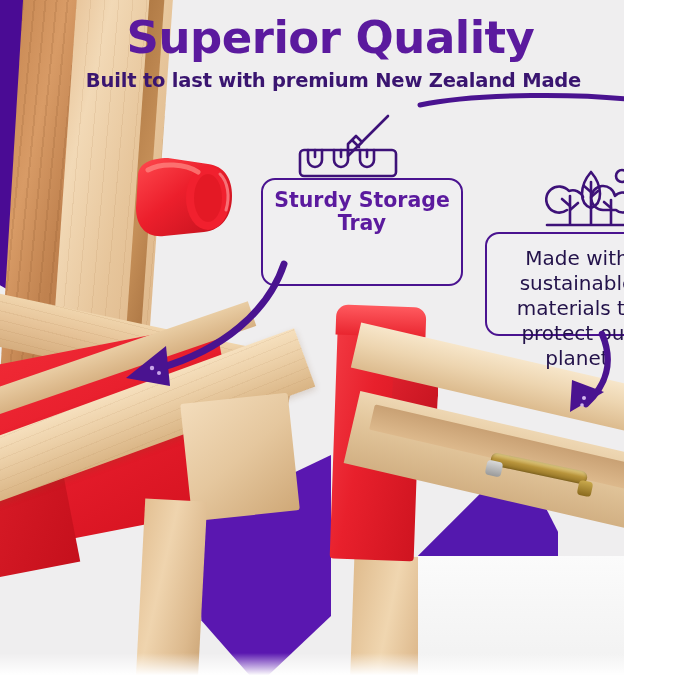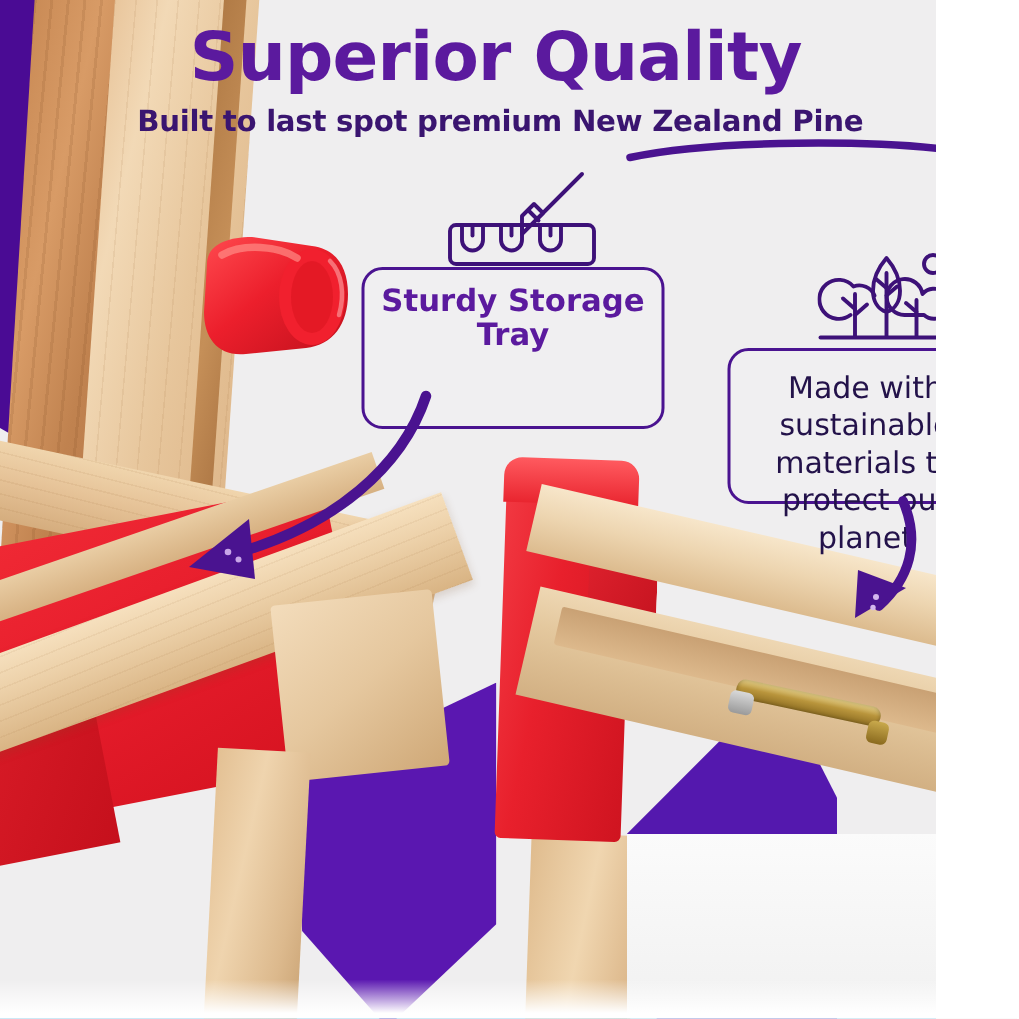--- a/index.html
+++ b/index.html
@@ -254,21 +254,21 @@
   .callout-title {
     color:#5b1a9e;
     font-weight:bold;
     line-height:1.12;
   }
   .callout-body {
     color:#23124a;
     line-height:1.25;
   }
 
-  #callout-tray { left:241px; top:178px; width:202px; height:108px; padding:9px 10px 0 10px;text-align:center; }
+  #callout-tray { left:261px; top:178px; width:202px; height:108px; padding:9px 10px 0 10px;text-align:center; }
   #callout-tray .callout-title { font-size:20.5px; }
   #callout-tray .callout-body  { font-size:15px; margin-top:6px; }
 
   #callout-eco { left:485px; top:232px; width:184px; height:104px; padding:8px 8px 0 8px; }
   #callout-eco .callout-title { font-size:20.5px; }
   #callout-eco .callout-body  { font-size:20px; margin-top:4px; }
 
   
   .icon-tray  { position:absolute; left:296px; top:112px; width:104px; height:66px; }
   .icon-trees { position:absolute; left:545px; top:164px; width:92px; height:70px; }
@@ -330,21 +330,21 @@
       <ellipse cx="84" cy="46" rx="14" ry="24" fill="#d9141f" opacity="0.55"></ellipse>
       <path d="M24,18 C38,10 62,12 74,20" stroke="#ff8b86" stroke-width="5" fill="none" opacity="0.7" stroke-linecap="round"></path>
       <path d="M96,22 C104,30 106,44 102,58" stroke="#ffd2cf" stroke-width="3" fill="none" opacity="0.45" stroke-linecap="round"></path>
     </svg>
 
     <div class="photo-bottom-fade"></div>
   </div>
 
   <div class="header">
     <div class="headline">Superior Quality</div>
-    <div class="subheadline">Built to last spot premium New Zealand Pine</div>
+    <div class="subheadline">Built to last with premium New Zealand Made</div>
     <svg class="underline-swoosh" viewBox="0 0 230 16">
       <path d="M4,13 C60,1 170,1 226,9" stroke="#4a1390" stroke-width="5" fill="none" stroke-linecap="round"></path>
     </svg>
   </div>
 
   <svg class="icon-tray" viewBox="0 0 104 66">
     <g stroke="#3d1178" stroke-width="2.6" fill="none" stroke-linecap="round" stroke-linejoin="round">
 
       <line x1="62" y1="34" x2="92" y2="4"></line>
 

